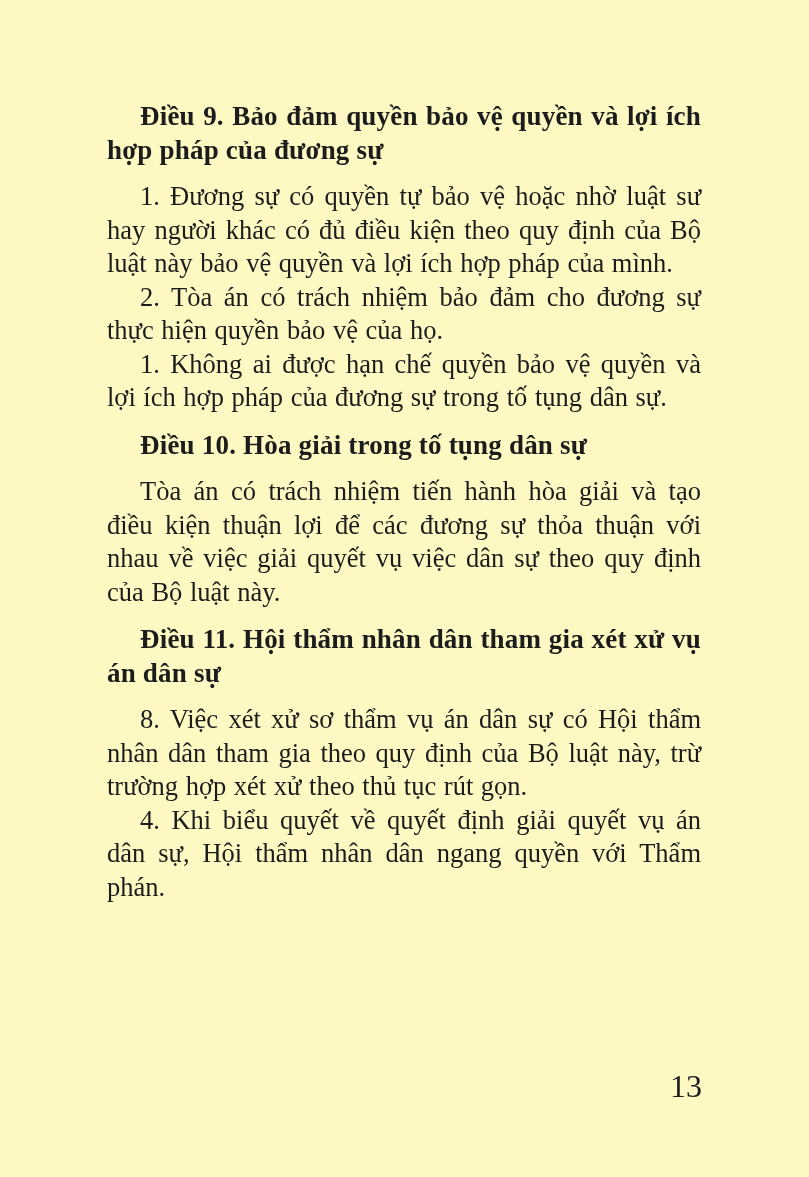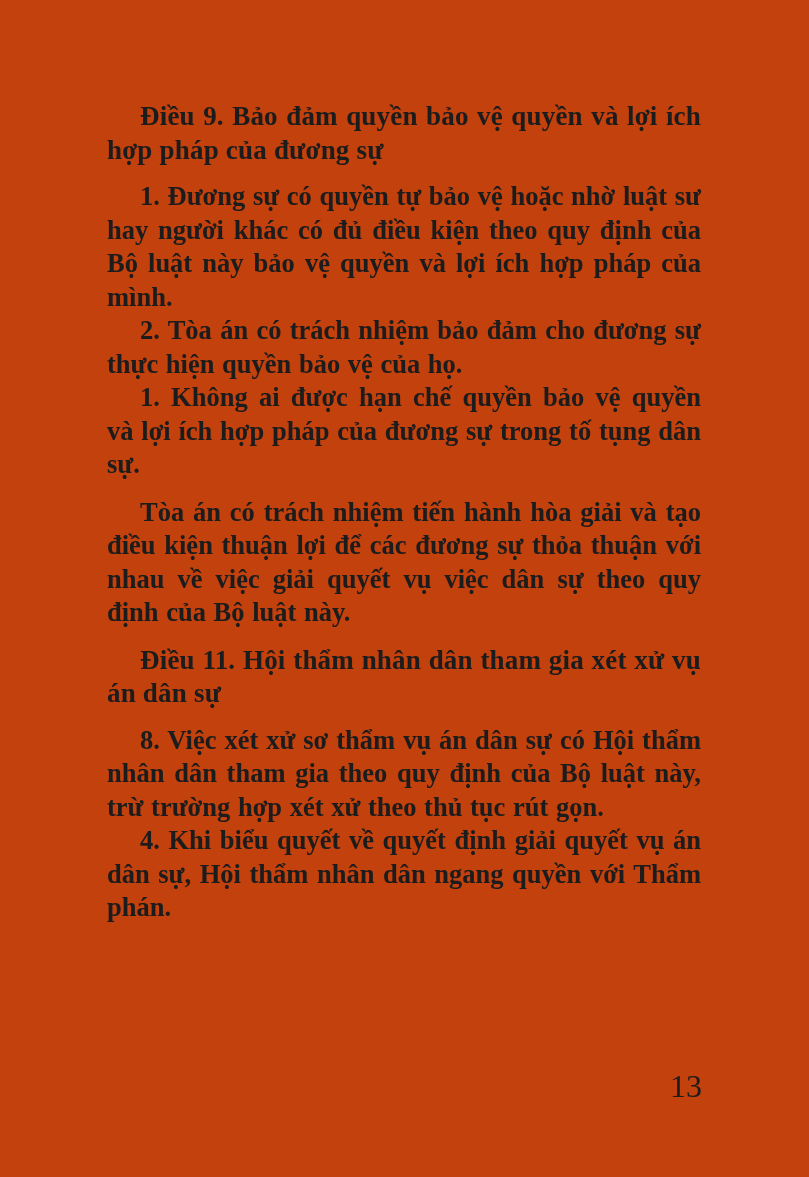--- a/index.html
+++ b/index.html
@@ -10,21 +10,21 @@
   body {
     width: 809px;
     height: 1177px;
     background: #f4f4f4;
     font-family: "Liberation Serif", "DejaVu Serif", serif;
   }
   .book-page {
     position: relative;
     width: 809px;
     height: 1177px;
-    background: #c2410c;
+    background: #fef9c3;
     color: #1c1c1c;
     overflow: hidden;
   }
   .text-block {
     position: absolute;
     left: 107px;
     top: 100px;
     width: 594px;
     text-align: justify;
   }
@@ -43,21 +43,20 @@
     margin: 0 0 13px 0;
     letter-spacing: 0.2px;
   }
   .article-paragraph {
     font-size: 26.5px;
     line-height: 33.5px;
     text-indent: 33px;
     text-align: justify;
     margin: 0;
     word-spacing: 1px;
-    font-weight: bold;
   }
   .article-paragraph + .article-paragraph {
   }
   .article-heading + .article-paragraph {
     margin-top: 0;
   }
   .page-number {
     position: absolute;
     top: 1070px;
     right: 107px;
@@ -72,20 +71,21 @@
 <div class="book-page">
   <main class="text-block" id="articles-container">
   <section class="article">
     <h2 class="article-heading">Điều 9. Bảo đảm quyền bảo vệ quyền và lợi ích hợp pháp của đương sự</h2>
   <p class="article-paragraph">1. Đương sự có quyền tự bảo vệ hoặc nhờ luật sư hay người khác có đủ điều kiện theo quy định của Bộ luật này bảo vệ quyền và lợi ích hợp pháp của mình.</p>
         <p class="article-paragraph">2. Tòa án có trách nhiệm bảo đảm cho đương sự thực hiện quyền bảo vệ của họ.</p>
         <p class="article-paragraph">1. Không ai được hạn chế quyền bảo vệ quyền và lợi ích hợp pháp của đương sự trong tố tụng dân sự.</p>
       </section>
 
   <section class="article">
+    <h2 class="article-heading">Điều 10. Hòa giải trong tố tụng dân sự</h2>
   <p class="article-paragraph">Tòa án có trách nhiệm tiến hành hòa giải và tạo điều kiện thuận lợi để các đương sự thỏa thuận với nhau về việc giải quyết vụ việc dân sự theo quy định của Bộ luật này.</p>
       </section>
 
   <section class="article">
     <h2 class="article-heading">Điều 11. Hội thẩm nhân dân tham gia xét xử vụ án dân sự</h2>
   <p class="article-paragraph">8. Việc xét xử sơ thẩm vụ án dân sự có Hội thẩm nhân dân tham gia theo quy định của Bộ luật này, trừ trường hợp xét xử theo thủ tục rút gọn.</p>
         <p class="article-paragraph">4. Khi biểu quyết về quyết định giải quyết vụ án dân sự, Hội thẩm nhân dân ngang quyền với Thẩm phán.</p>
       </section>
 </main>
   <div class="page-number">13</div>

